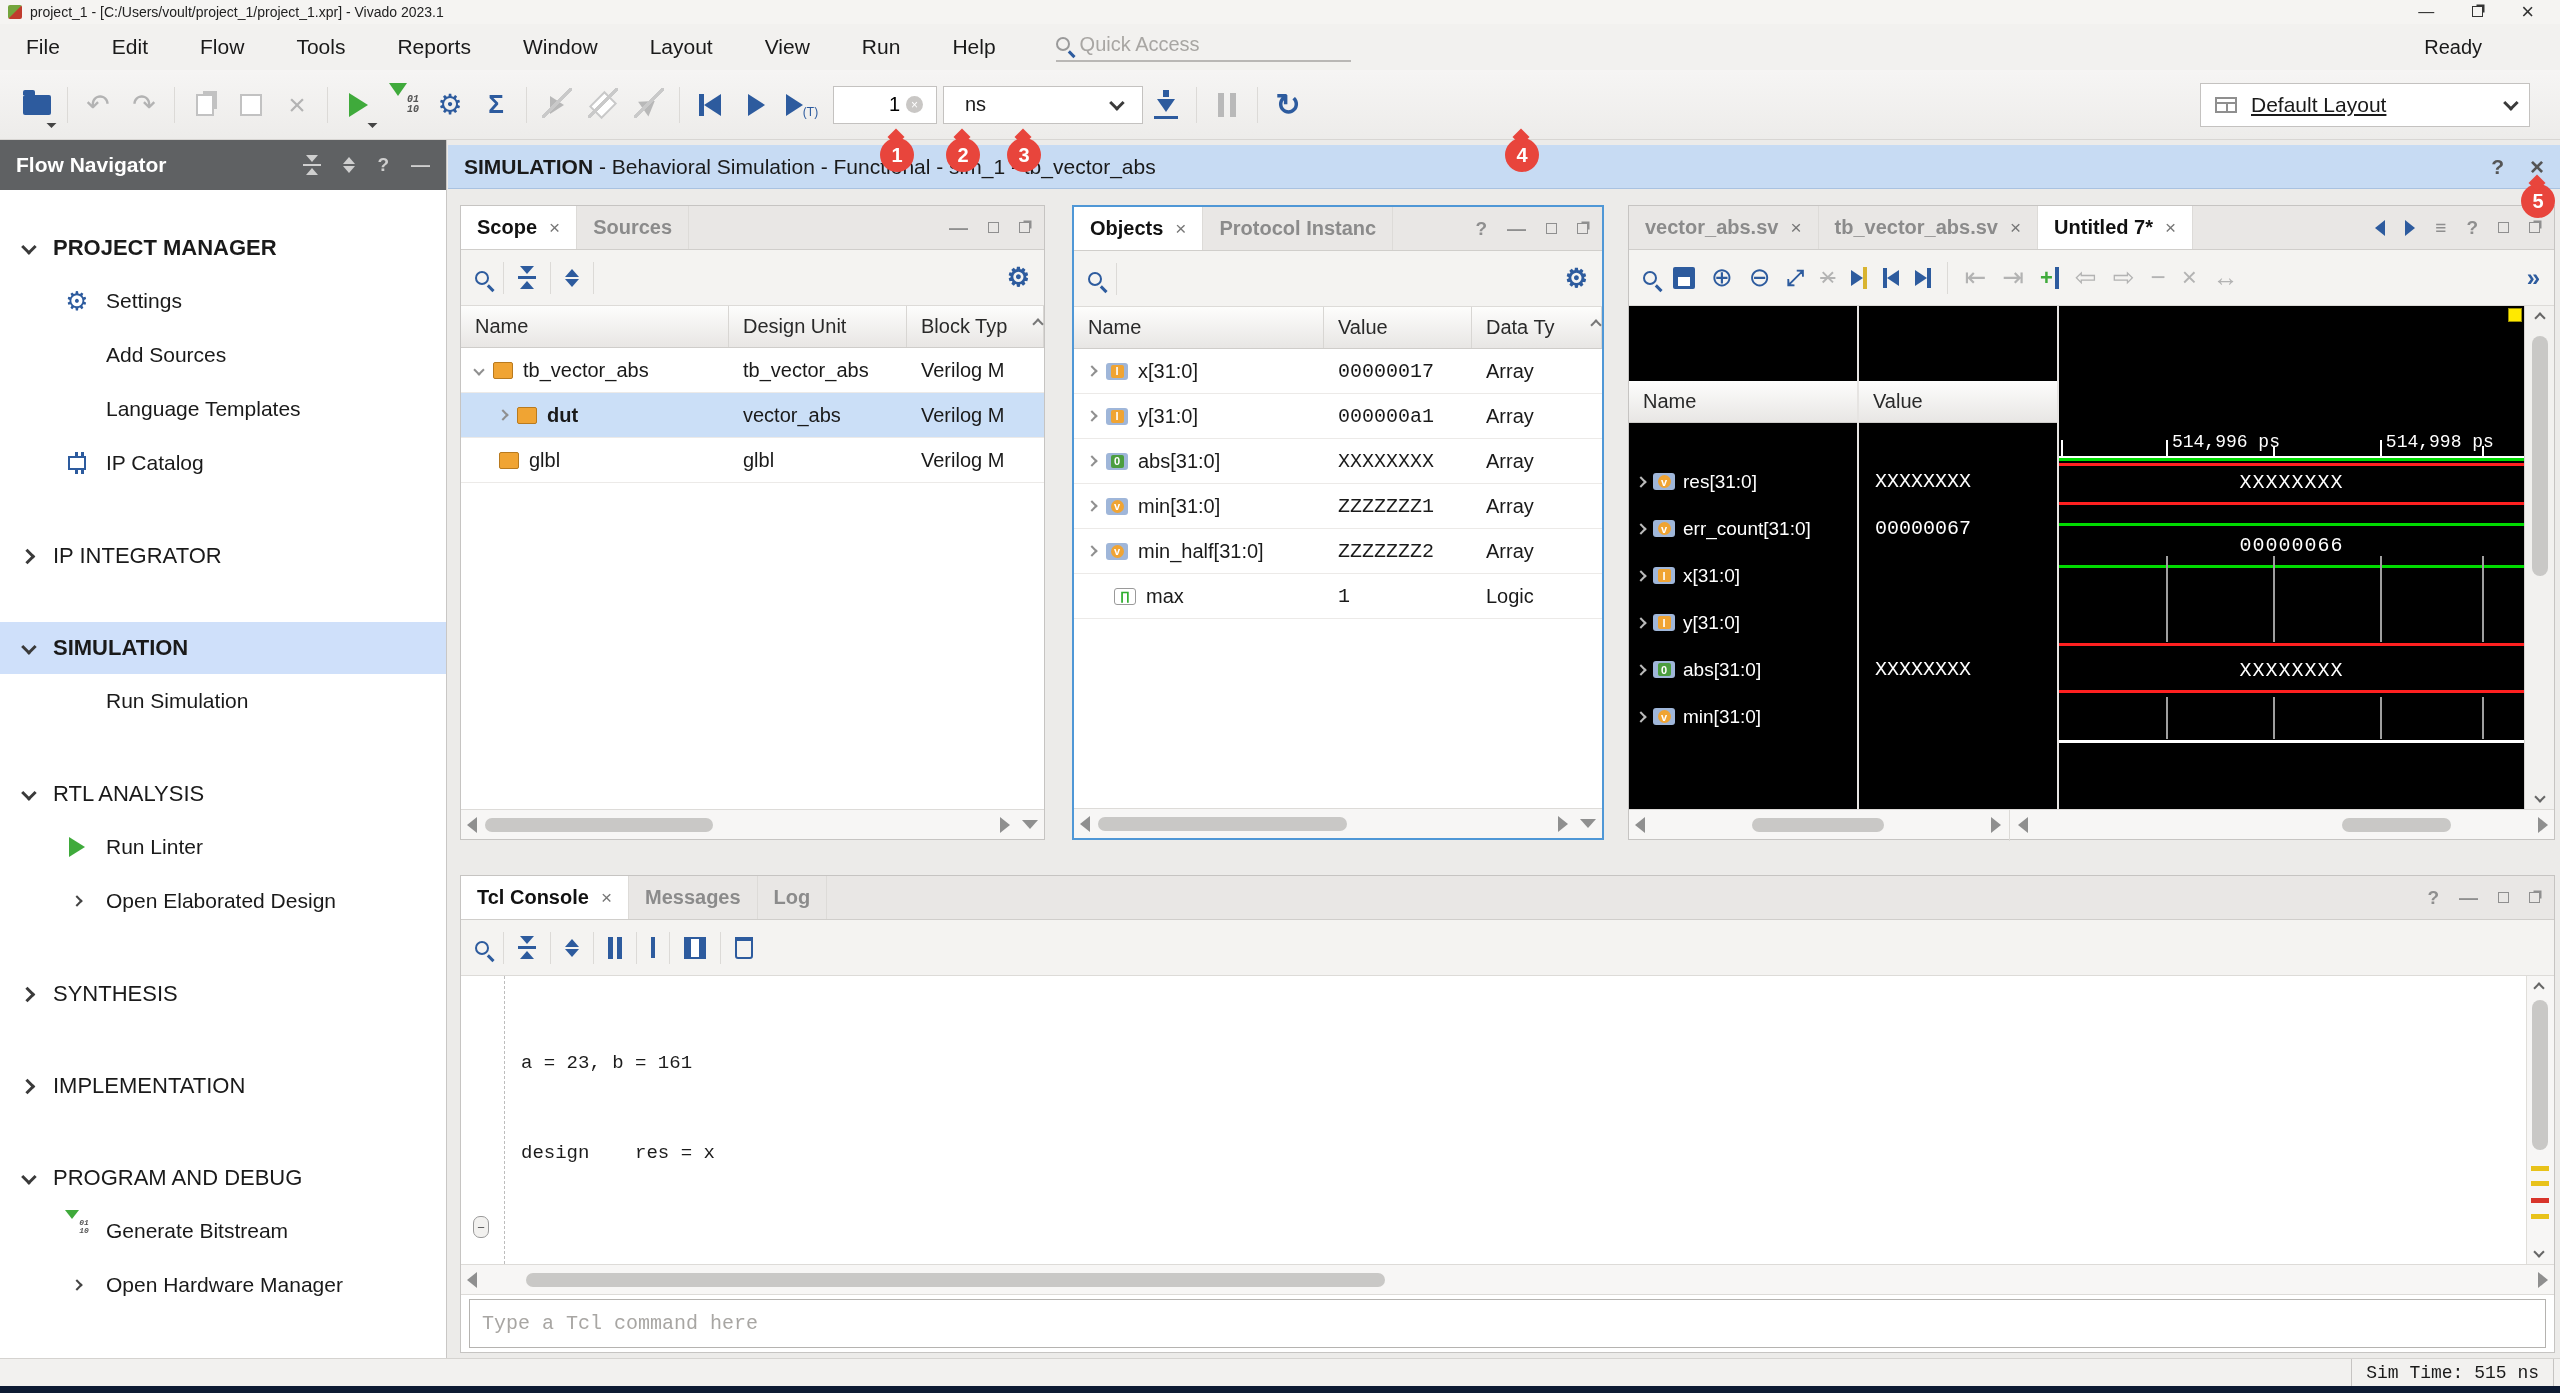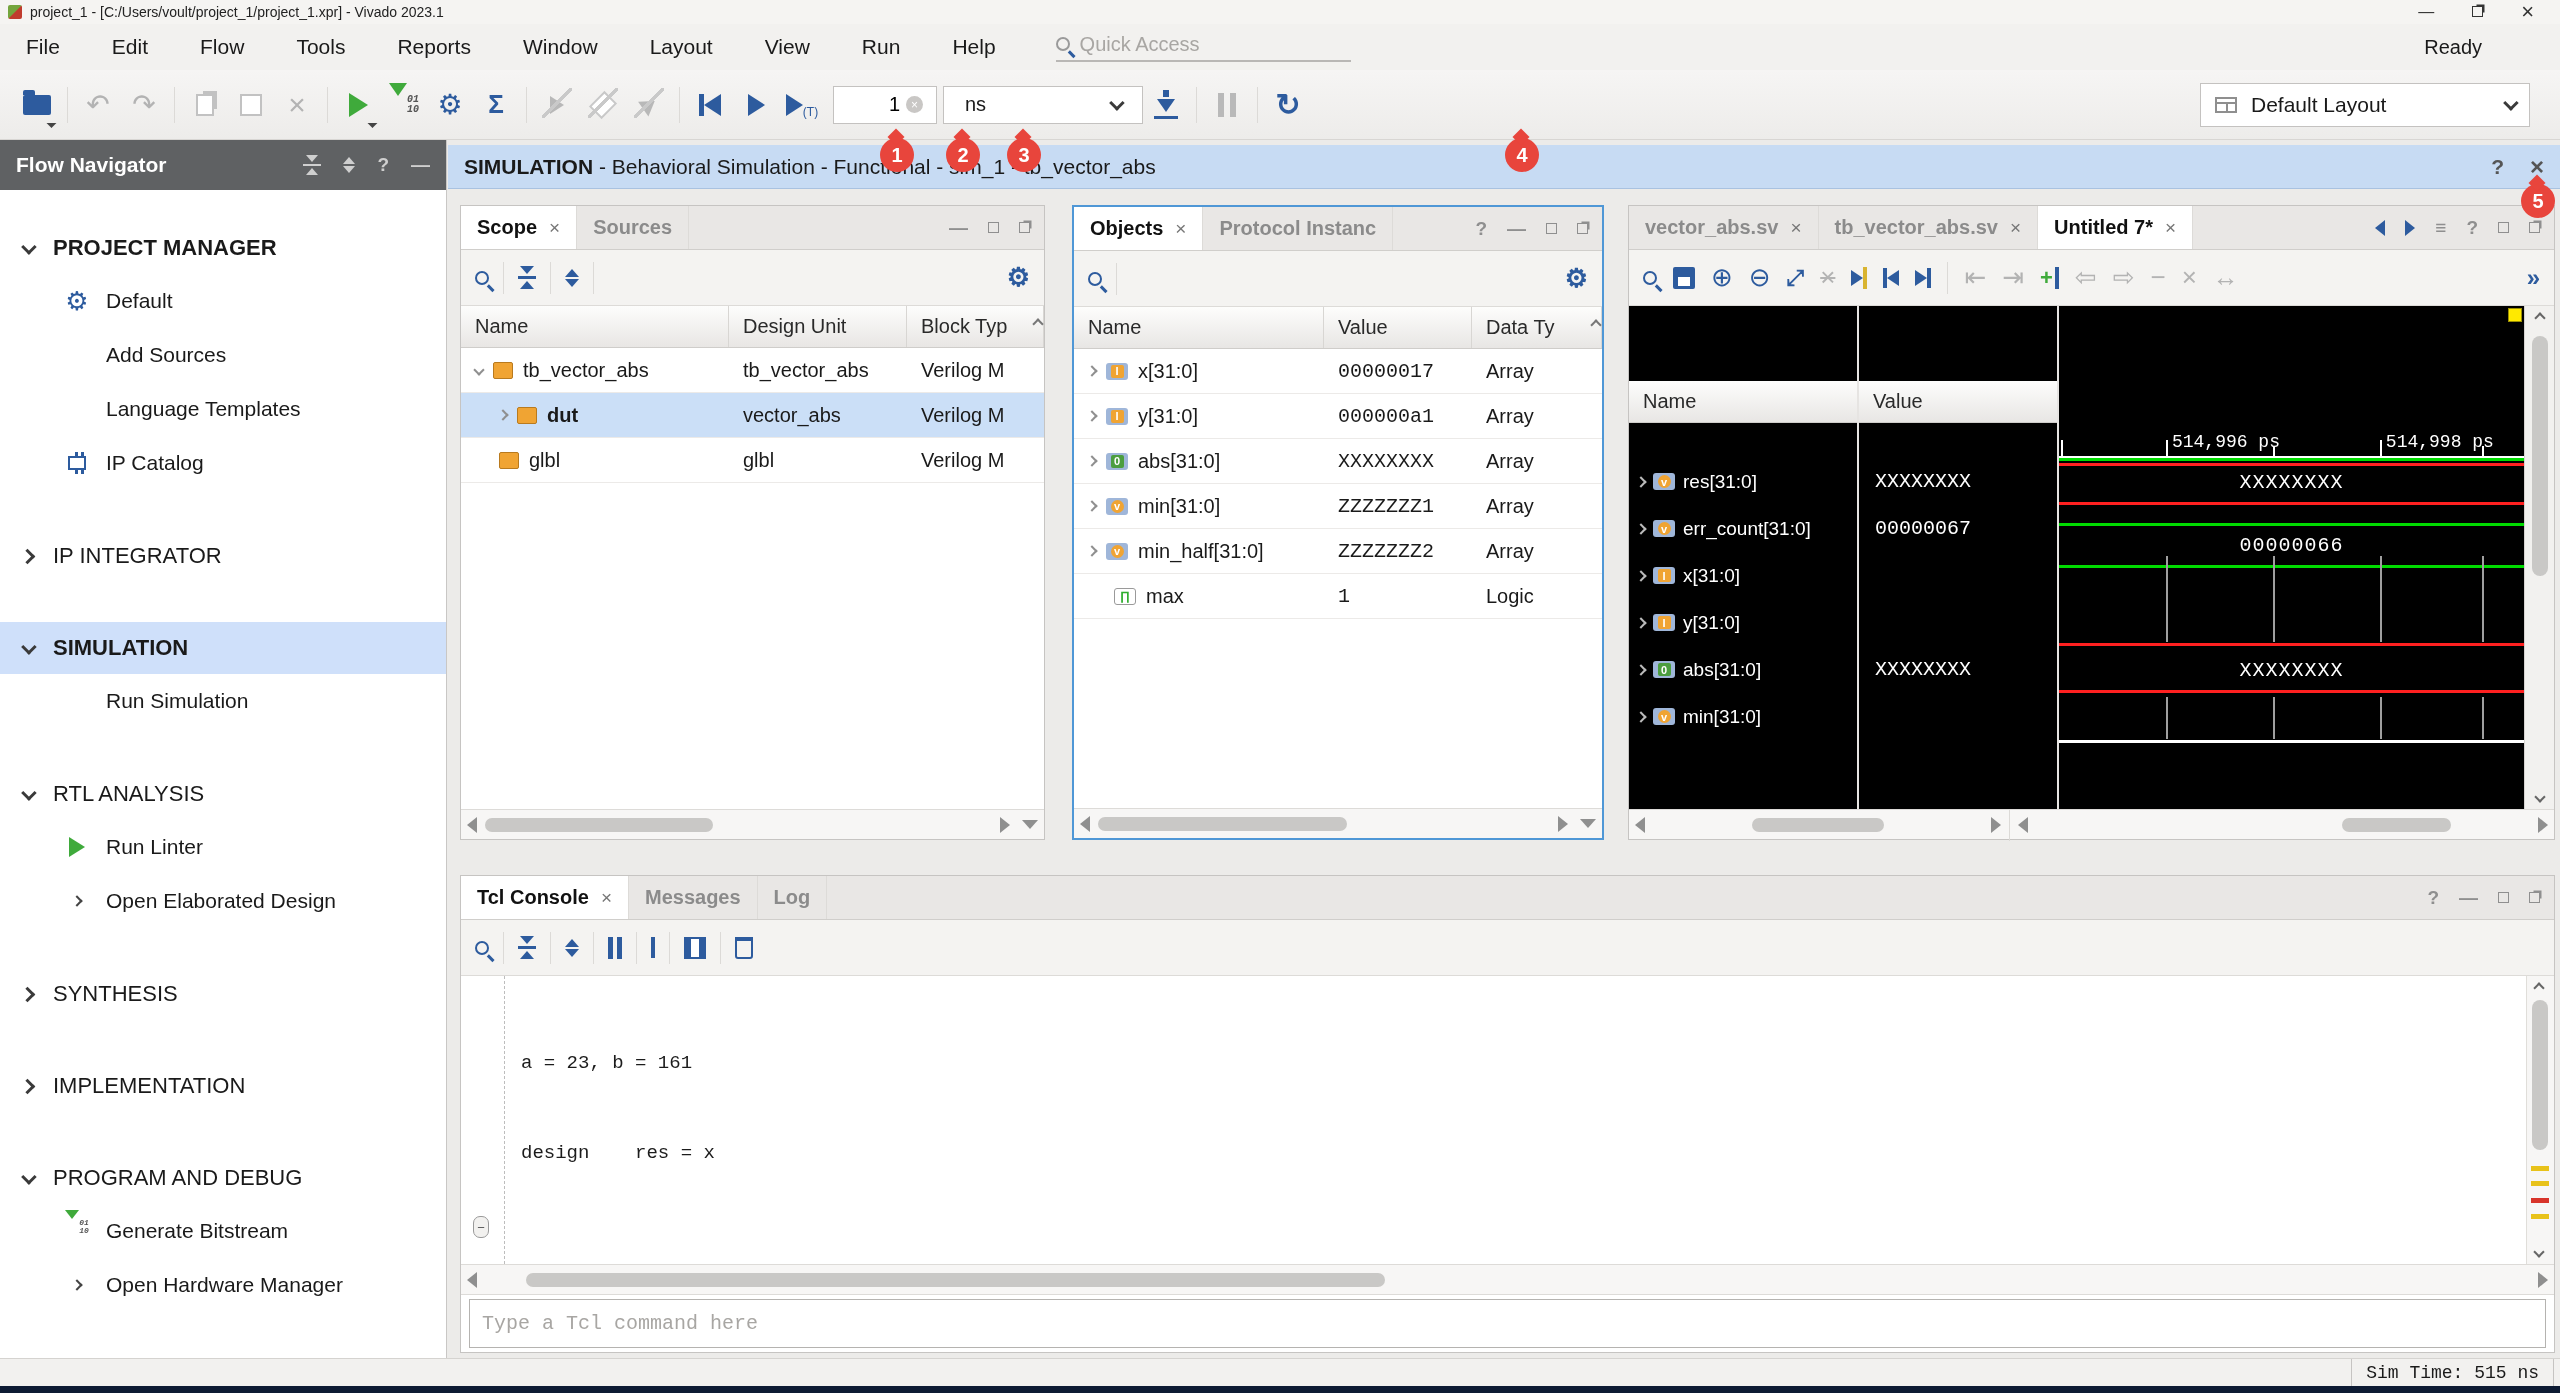--- a/index.html
+++ b/index.html
@@ -45,21 +45,21 @@
   .searchicon { width:14px; height:14px; border:2.5px solid #2d5b9e; border-radius:50%; position:relative; }
   .searchicon::after { content:""; position:absolute; left:11px; top:11px; width:8px; height:2.5px; background:#2d5b9e; transform:rotate(45deg); transform-origin:left center; }
   .chev { width:11px; height:11px; border-right:3px solid #3a3a3a; border-bottom:3px solid #3a3a3a; display:inline-block; }
   .chev.down { transform:rotate(45deg) translateY(-2px); }
   .chev.right { transform:rotate(-45deg); }
   .chev.sm { width:8px; height:8px; border-width:2px; border-color:#8f8f8f; }
   #timefield { width:104px; height:38px; background:#fff; border:1px solid #c4c2c0; display:flex; align-items:center; margin-left:8px; }
   #timefield input { width:66px; border:none; outline:none; text-align:right; font-size:20px; font-family:"Liberation Sans",sans-serif; }
   .clearx { width:17px; height:17px; border-radius:50%; background:#c9c7c5; color:#fff; font-size:12px; display:flex; align-items:center; justify-content:center; margin-left:6px; }
   #unitsel { width:200px; height:38px; background:#fff; border:1px solid #c4c2c0; display:flex; align-items:center; padding:0 21px; font-size:20px; margin-left:6px; }
-  #layoutsel { margin-left:auto; margin-right:16px; width:330px; height:44px; background:#fff; border:1px solid #c4c2c0; display:flex; align-items:center; gap:14px; padding:0 14px; font-size:21px; }
+  #layoutsel { margin-left:auto; margin-right:16px; width:330px; height:44px; background:#fff; border:1px solid #c4c2c0; display:flex; align-items:center; gap:14px; padding:0 14px; font-size:21px;text-decoration:underline; }
   .gridicon { width:22px; height:16px; border:2px solid #8f8f8f; position:relative; }
   .gridicon::before { content:""; position:absolute; left:0; right:0; top:3px; height:2px; background:#8f8f8f; }
   .gridicon::after { content:""; position:absolute; left:9px; top:5px; bottom:0; width:2px; background:#8f8f8f; }
 
   
   .badge { position:absolute; width:34px; height:34px; border-radius:50%; background:#e8453c; color:#fff; font-weight:bold; font-size:20px; display:flex; align-items:center; justify-content:center; z-index:90; }
   .badge::before { content:""; position:absolute; top:-7px; left:10px; width:12px; height:12px; background:#e8453c; transform:rotate(45deg); z-index:-1; }
 
   
   #sidebar { position:absolute; left:0; top:140px; width:447px; bottom:35px; background:#fff; border-right:1px solid #c9c7c5; }
@@ -291,21 +291,21 @@
       <span>—</span>
     </span>
   </div>
   <div class="fn-list">
     <div class="fn-sec">
         <span class="chev down"></span>
         <span>PROJECT MANAGER</span>
       </div>
     <div class="fn-item">
         <span class="fn-ico navy g-26">⚙</span>
-        <span>Default</span>
+        <span>Settings</span>
       </div>
     <div class="fn-item">
         <span class="fn-noico"></span>
         <span>Add Sources</span>
       </div>
     <div class="fn-item">
         <span class="fn-noico"></span>
         <span>Language Templates</span>
       </div>
     <div class="fn-item">

